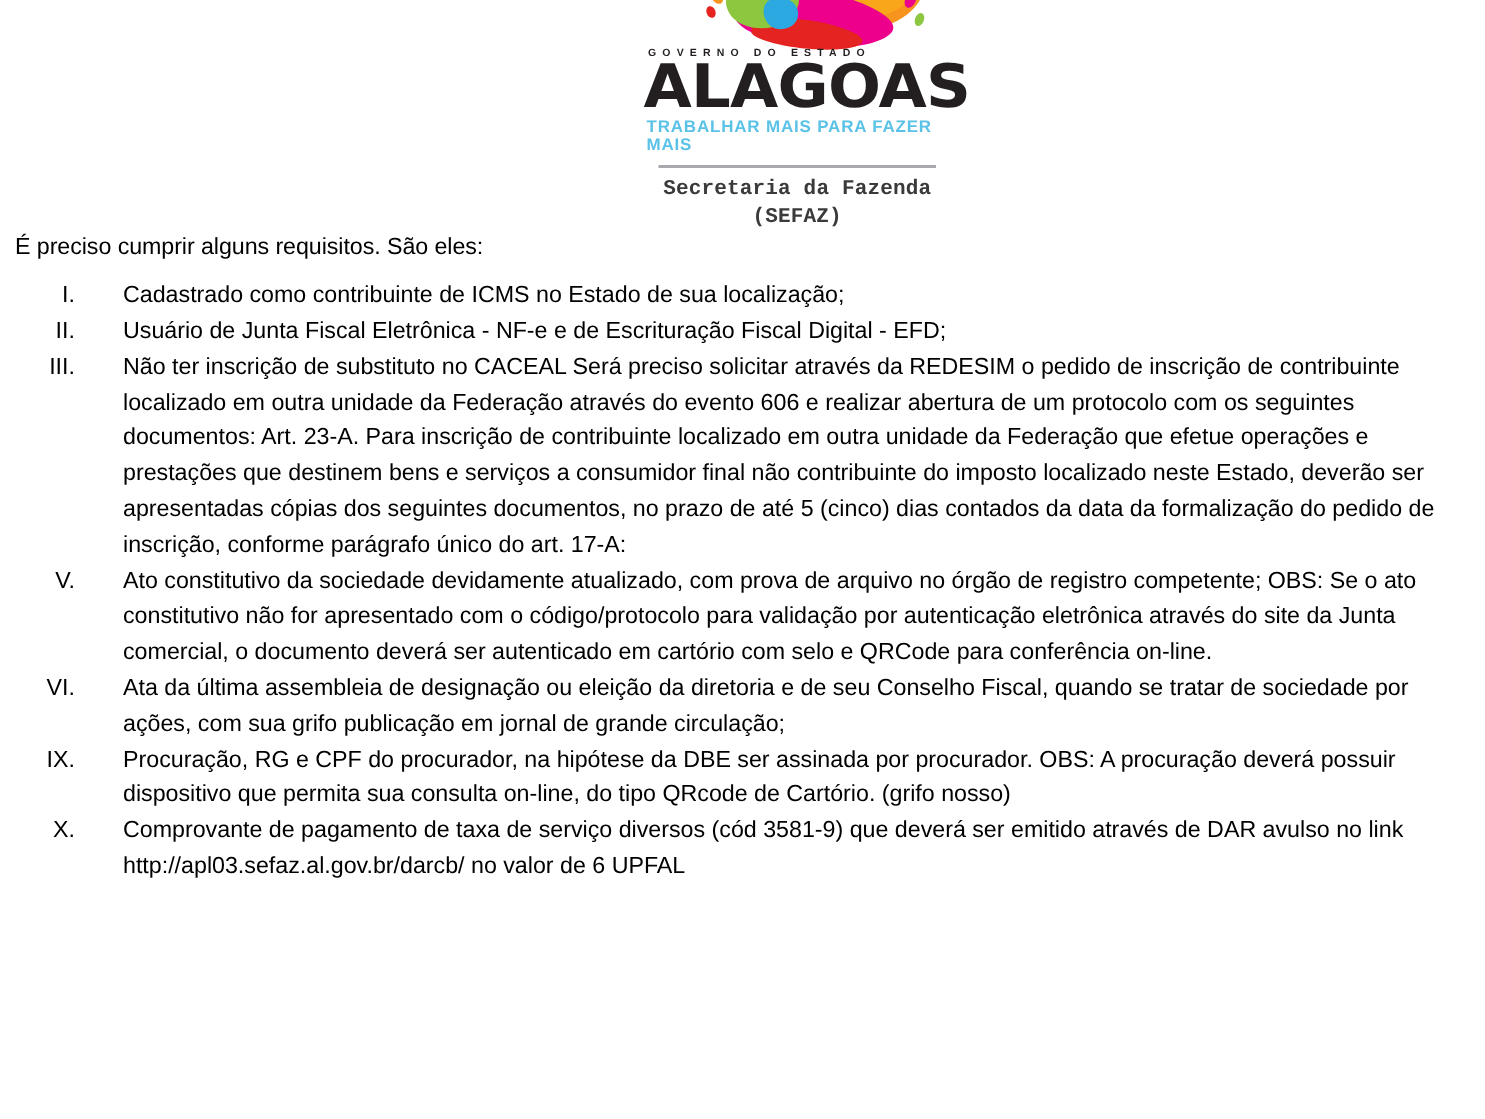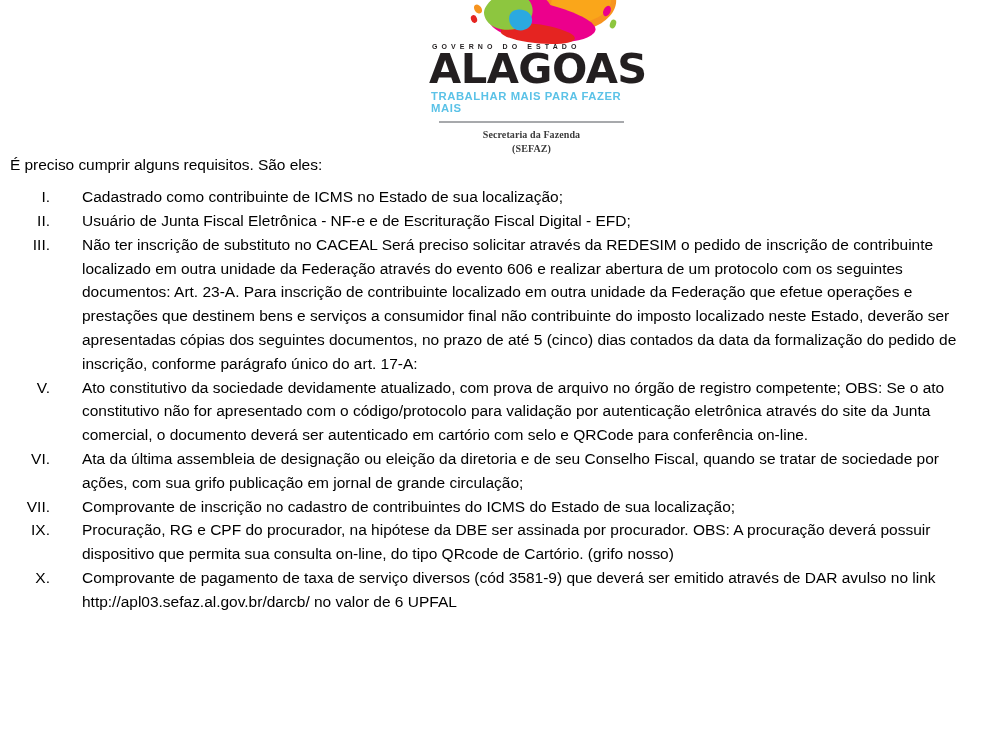--- a/index.html
+++ b/index.html
@@ -82,25 +82,25 @@
   .logo-divider {
     width: 185px;
     height: 2px;
     background: #a7a9ac;
     margin-top: 7px;
     margin-left: 9px;
   }
   .sefaz-caption {
     margin-top: 5px;
     text-align: center;
-    font-size: 10px;
+    font-size: 14px;
     font-weight: 700;
     line-height: 1.35;
     color: #3a3a3a;
-    font-family: Liberation Serif, serif;
+    font-family: Liberation Mono, monospace;
     letter-spacing: 0.1px;
     margin-left: 9px;
   }
 
   
   .doc-body {
     padding: 0 10px 0 10px;
     box-sizing: border-box;
   }
   .intro-heading {
@@ -208,24 +208,20 @@
     </li>
     <li>
       <span class="num">V.</span>
       <span class="txt"> Ato constitutivo da sociedade devidamente atualizado, com prova de arquivo no órgão de registro competente; OBS: Se o ato constitutivo não for apresentado com o código/protocolo para validação por autenticação eletrônica através do site da Junta comercial, o documento deverá ser autenticado em cartório com selo e QRCode para conferência on-line.</span>
     </li>
     <li>
       <span class="num">VI.</span>
       <span class="txt">Ata da última assembleia de designação ou eleição da diretoria e de seu Conselho Fiscal, quando se tratar de sociedade por ações, com sua grifo publicação em jornal de grande circulação;</span>
     </li>
     <li>
-      <span class="num">VII.</span>
-      <span class="txt">Comprovante de inscrição no cadastro de contribuintes do ICMS do Estado de sua localização;</span>
-    </li>
-    <li>
       <span class="num">IX.</span>
       <span class="txt">Procuração, RG e CPF do procurador, na hipótese da DBE ser assinada por procurador. OBS: A procuração deverá possuir dispositivo que permita sua consulta on-line, do tipo QRcode de Cartório. (grifo nosso)</span>
     </li>
     <li>
       <span class="num">X.</span>
       <span class="txt">Comprovante de pagamento de taxa de serviço diversos (cód 3581-9) que deverá ser emitido através de DAR avulso no link http://apl03.sefaz.al.gov.br/darcb/ no valor de 6 UPFAL</span>
     </li>
   </ol>
 
 </div>

